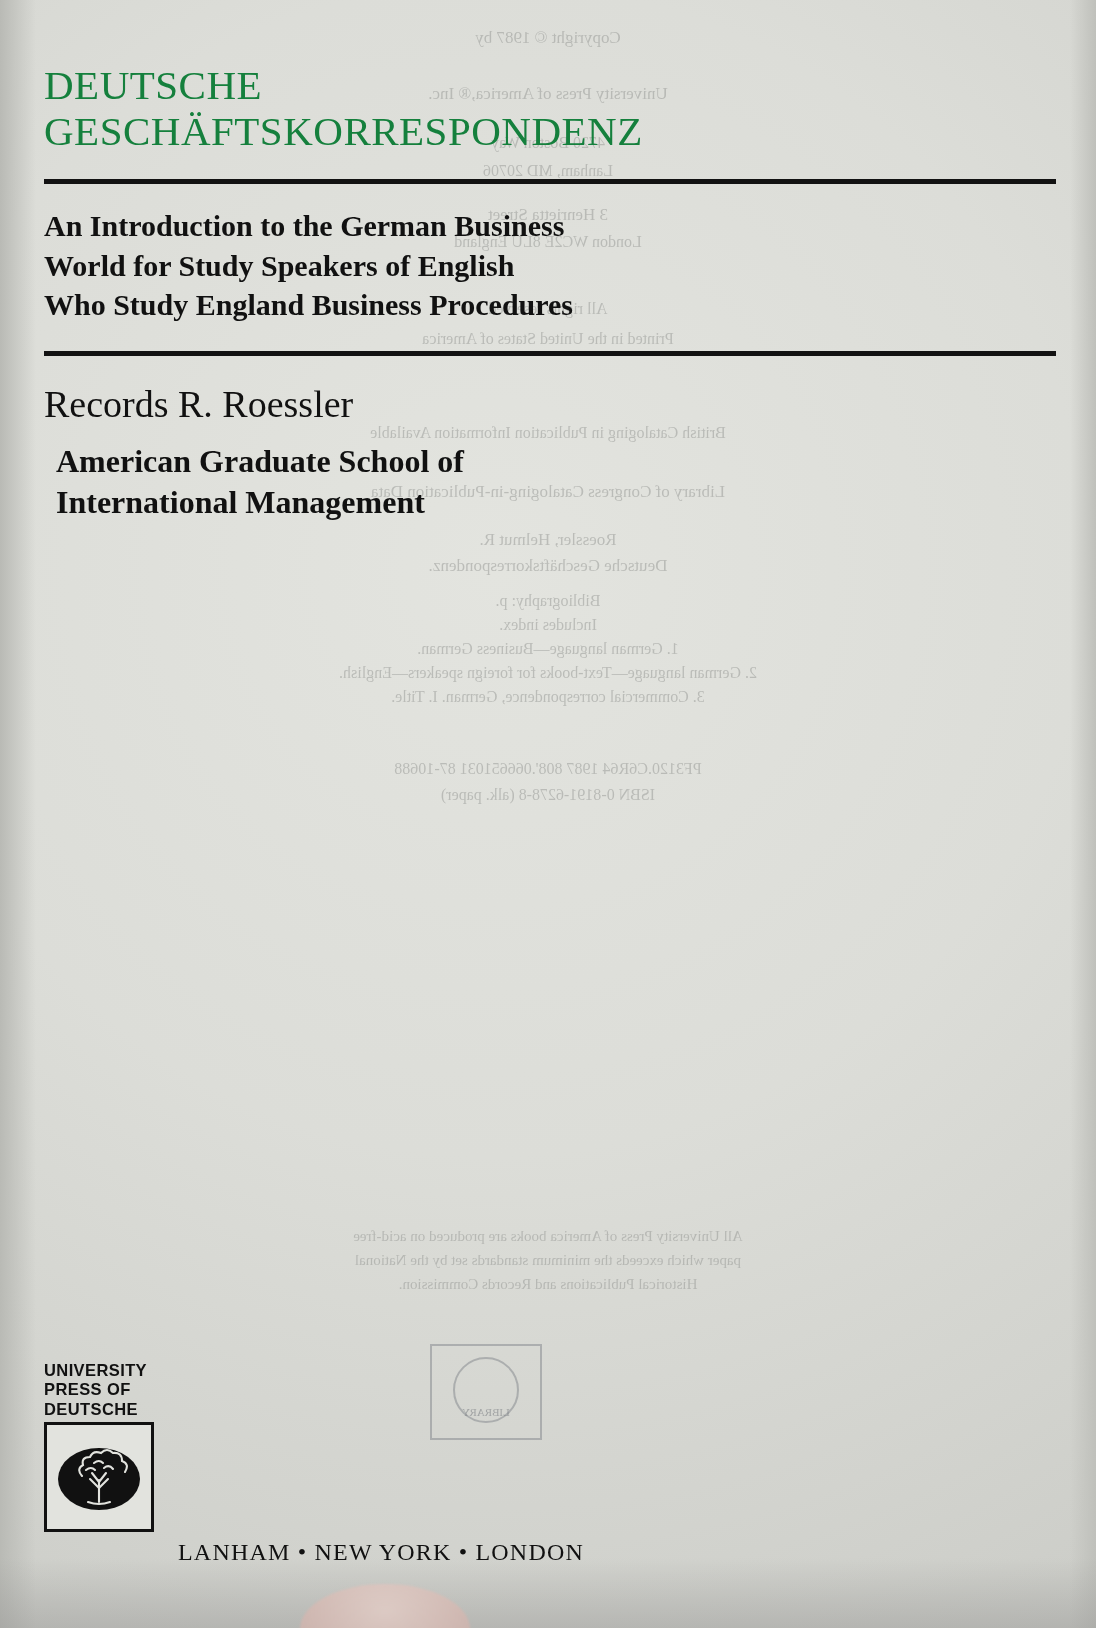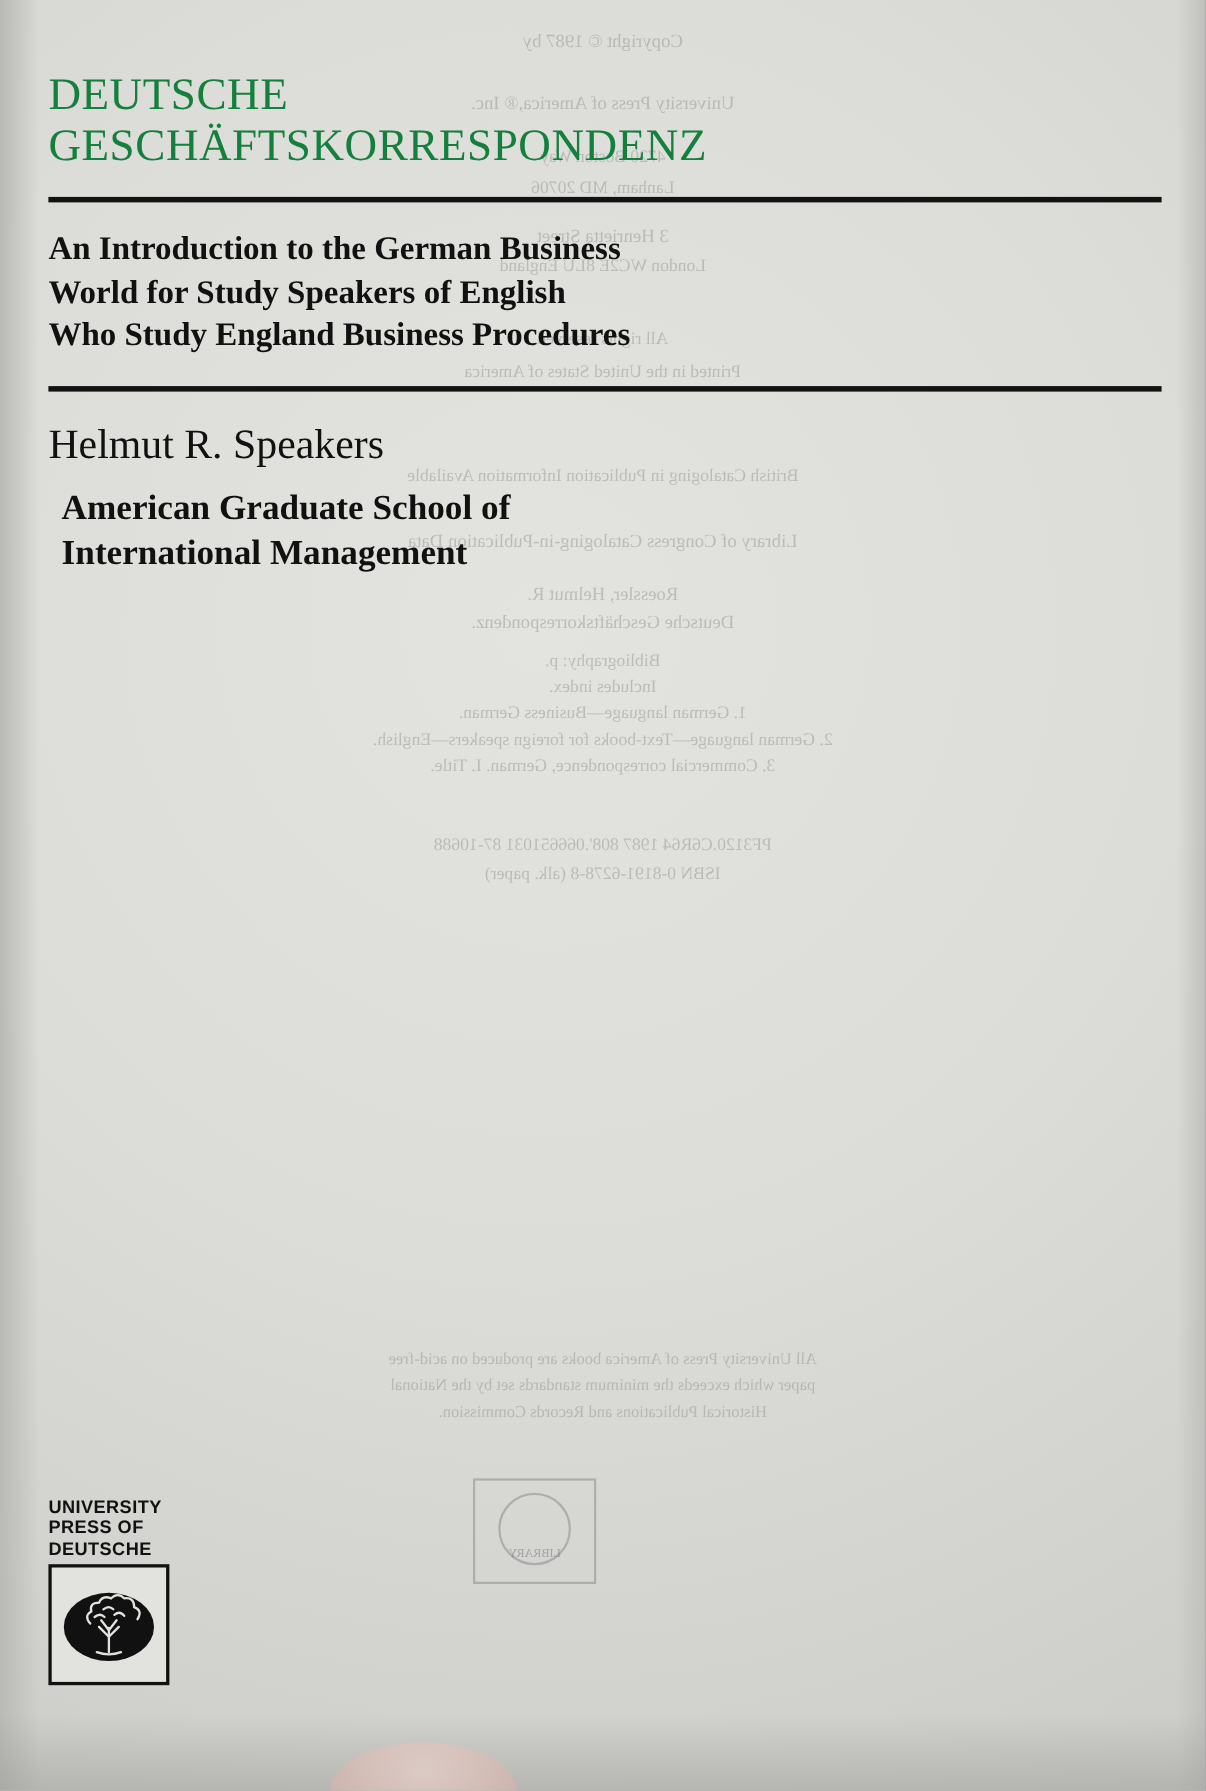--- a/index.html
+++ b/index.html
@@ -237,21 +237,21 @@
     <div class="rule"></div>
 
     <p class="subtitle">
       <span>An Introduction to the German Business</span><br>
       <span>World for Study Speakers of English</span><br>
       <span>Who Study England Business Procedures</span><br>
     </p>
 
     <div class="rule second"></div>
 
-    <p class="author">Helmut R. Speakers</p>
+    <p class="author">Records R. Roessler</p>
     <p class="affil">
       <span>American Graduate School of</span><br>
       <span>International Management</span>
     </p>
   </div>
 
   <div class="logo-block">
     <div class="logo-words">
       <span>UNIVERSITY</span><br>
       <span>PRESS OF</span><br>
@@ -264,18 +264,19 @@
           <path d="M39 56 L39 34"></path>
           <path d="M39 42 L30 33 M39 42 L48 33 M39 36 L32 27 M39 36 L46 27"></path>
           <path d="M22 30 q-6 -7 1 -11 q-2 -8 7 -8 q3 -7 11 -4 q6 -6 12 0 q9 -1 9 8 q8 3 3 11"></path>
           <path d="M26 24 q5 -4 9 0 M44 22 q5 -4 9 1 M34 17 q5 -4 9 0"></path>
           <path d="M28 56 q11 4 22 0"></path>
         </g>
       </svg>
     </div>
   </div>
 
+  <div class="imprint">LANHAM • NEW YORK • LONDON</div>
 
   <div class="edge-left"></div>
   <div class="edge-right"></div>
   <div class="edge-bottom"></div>
   <div class="finger"></div>
 </div>
 
 </body></html>

